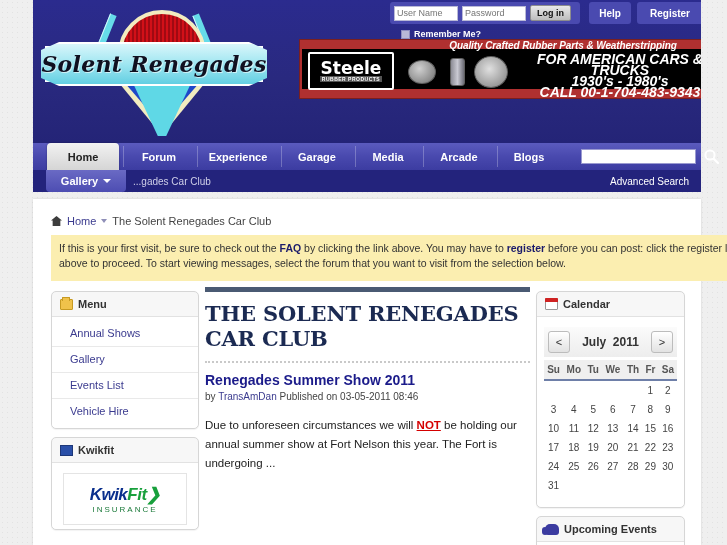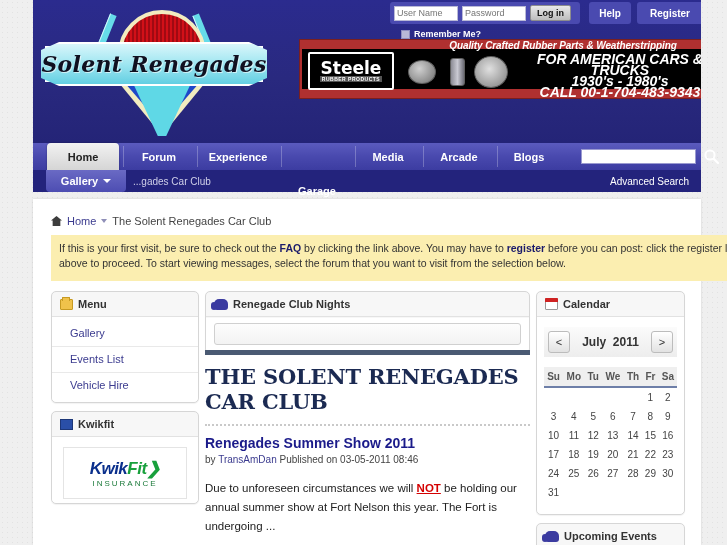--- a/index.html
+++ b/index.html
@@ -278,21 +278,21 @@
   #calWrap{ padding:6px 7px 8px; }
   #calNav{ display:flex; align-items:center; justify-content:space-between;
     background:linear-gradient(180deg,#fbfbfb,#ededed); padding:4px 4px; }
   .calArrow{
     width:22px; height:22px; border:1px solid #bcbcbc; border-radius:3px;
     background:linear-gradient(180deg,#ffffff,#e2e2e2);
     display:flex; align-items:center; justify-content:center;
     font-size:11px; color:#333; cursor:pointer;
   }
   #calTitle{ font-size:12px; font-weight:bold; color:#333; }
-  table.cal{ width:100%; border-collapse:collapse; margin-top:10px; }
+  table.cal{ width:100%; border-collapse:collapse; margin-top:3px; }
   table.cal th{
     font-size:10px; color:#555; font-weight:bold; padding:4px 0;
     background:#efefef; border-bottom:2px solid #6e7fa8;
   }
   table.cal td{ font-size:10px; color:#444; text-align:center; padding:4px 0; }
   .ico-folder{ width:13px;height:11px;background:#f0c24b;border:1px solid #c79a22;border-radius:1px;position:relative;}
   .ico-folder:before{content:"";position:absolute;left:1px;top:-3px;width:6px;height:3px;background:#f0c24b;border:1px solid #c79a22;border-bottom:none;border-radius:1px 1px 0 0;}
   .ico-cal{ width:13px;height:12px;background:#fff;border:1px solid #999;border-radius:1px;position:relative;}
   .ico-cal:before{content:"";position:absolute;left:-1px;top:-1px;right:-1px;height:4px;background:#cf2222;border-radius:1px 1px 0 0;}
   .ico-elephant{ width:14px;height:11px;background:#3b3bA0;border-radius:5px 5px 3px 3px;position:relative;}
@@ -362,21 +362,21 @@
     </div>
   </div>
 
   <div id="navbar">
     <div class="navitem active" style="left:14px; width:72px;">Home</div>
     <div class="navsep" style="left:90px;"></div>
     <div class="navitem" style="left:92px; width:68px;">Forum</div>
     <div class="navsep" style="left:164px;"></div>
     <div class="navitem" style="left:166px; width:78px;">Experience</div>
     <div class="navsep" style="left:248px;"></div>
-    <div class="navitem" style="left:250px; width:68px;margin-top:34px;">Garage</div>
+    <div class="navitem" style="left:250px; width:68px;">Garage</div>
     <div class="navsep" style="left:322px;"></div>
     <div class="navitem" style="left:324px; width:62px;">Media</div>
     <div class="navsep" style="left:390px;"></div>
     <div class="navitem" style="left:392px; width:68px;">Arcade</div>
     <div class="navsep" style="left:464px;"></div>
     <div class="navitem" style="left:466px; width:60px;">Blogs</div>
 
     <input id="navSearchInput" type="text" value="" style="">
     <div id="navSearchIcon">
       <svg width="17" height="17" viewBox="0 0 17 17" aria-hidden="true">
@@ -409,20 +409,21 @@
     </div>
 
     <div id="colLeft">
 
       <div class="block">
         <div class="block-head">
           <span class="ico-folder"></span>
           <span>Menu</span>
         </div>
         <div class="block-body">
+          <div class="menu-link">Annual Shows</div>
           <div class="menu-link">Gallery</div>
           <div class="menu-link">Events List</div>
           <div class="menu-link">Vehicle Hire</div>
         </div>
       </div>
 
       <div class="block">
         <div class="block-head">
           <span class="ico-kwik"></span>
           <span>Kwikfit</span>
@@ -433,29 +434,20 @@
             <div class="kf2">INSURANCE</div>
           </div>
 
         </div>
       </div>
 
     </div>
 
     <div id="colMid">
 
-      <div class="block" style="margin-bottom:0;">
-        <div class="block-head">
-          <span class="ico-elephant"></span>
-          <span>Renegade Club Nights</span>
-        </div>
-        <div class="block-body" style="padding:0;">
-          <div id="clubNightsInner"></div>
-        </div>
-      </div>
       <div id="midRule"></div>
 
       <div id="mainTitle">THE SOLENT RENEGADES CAR CLUB</div>
 
       <div id="dottedRule"></div>
 
       <div>
         <div id="artTitle">Renegades Summer Show 2011</div>
         <div id="artMeta">
           <span>by</span>

